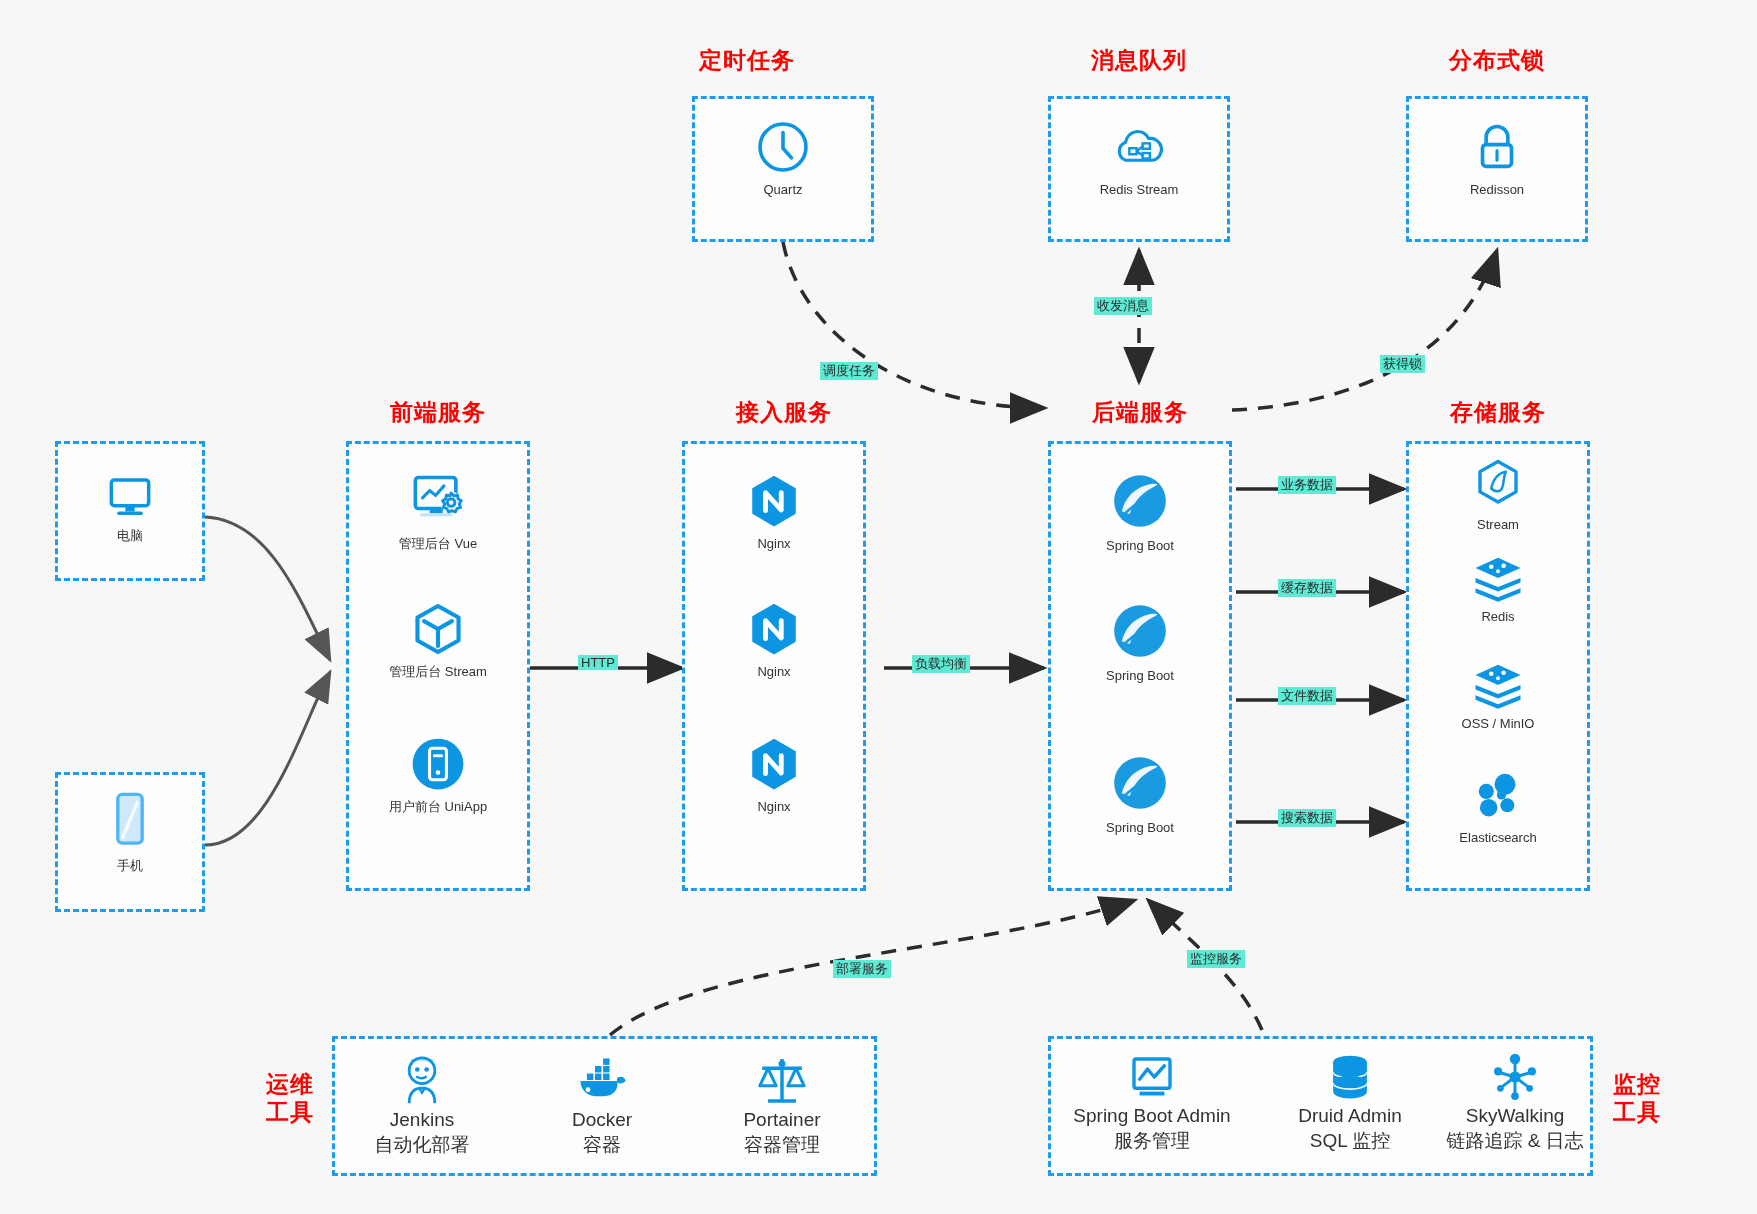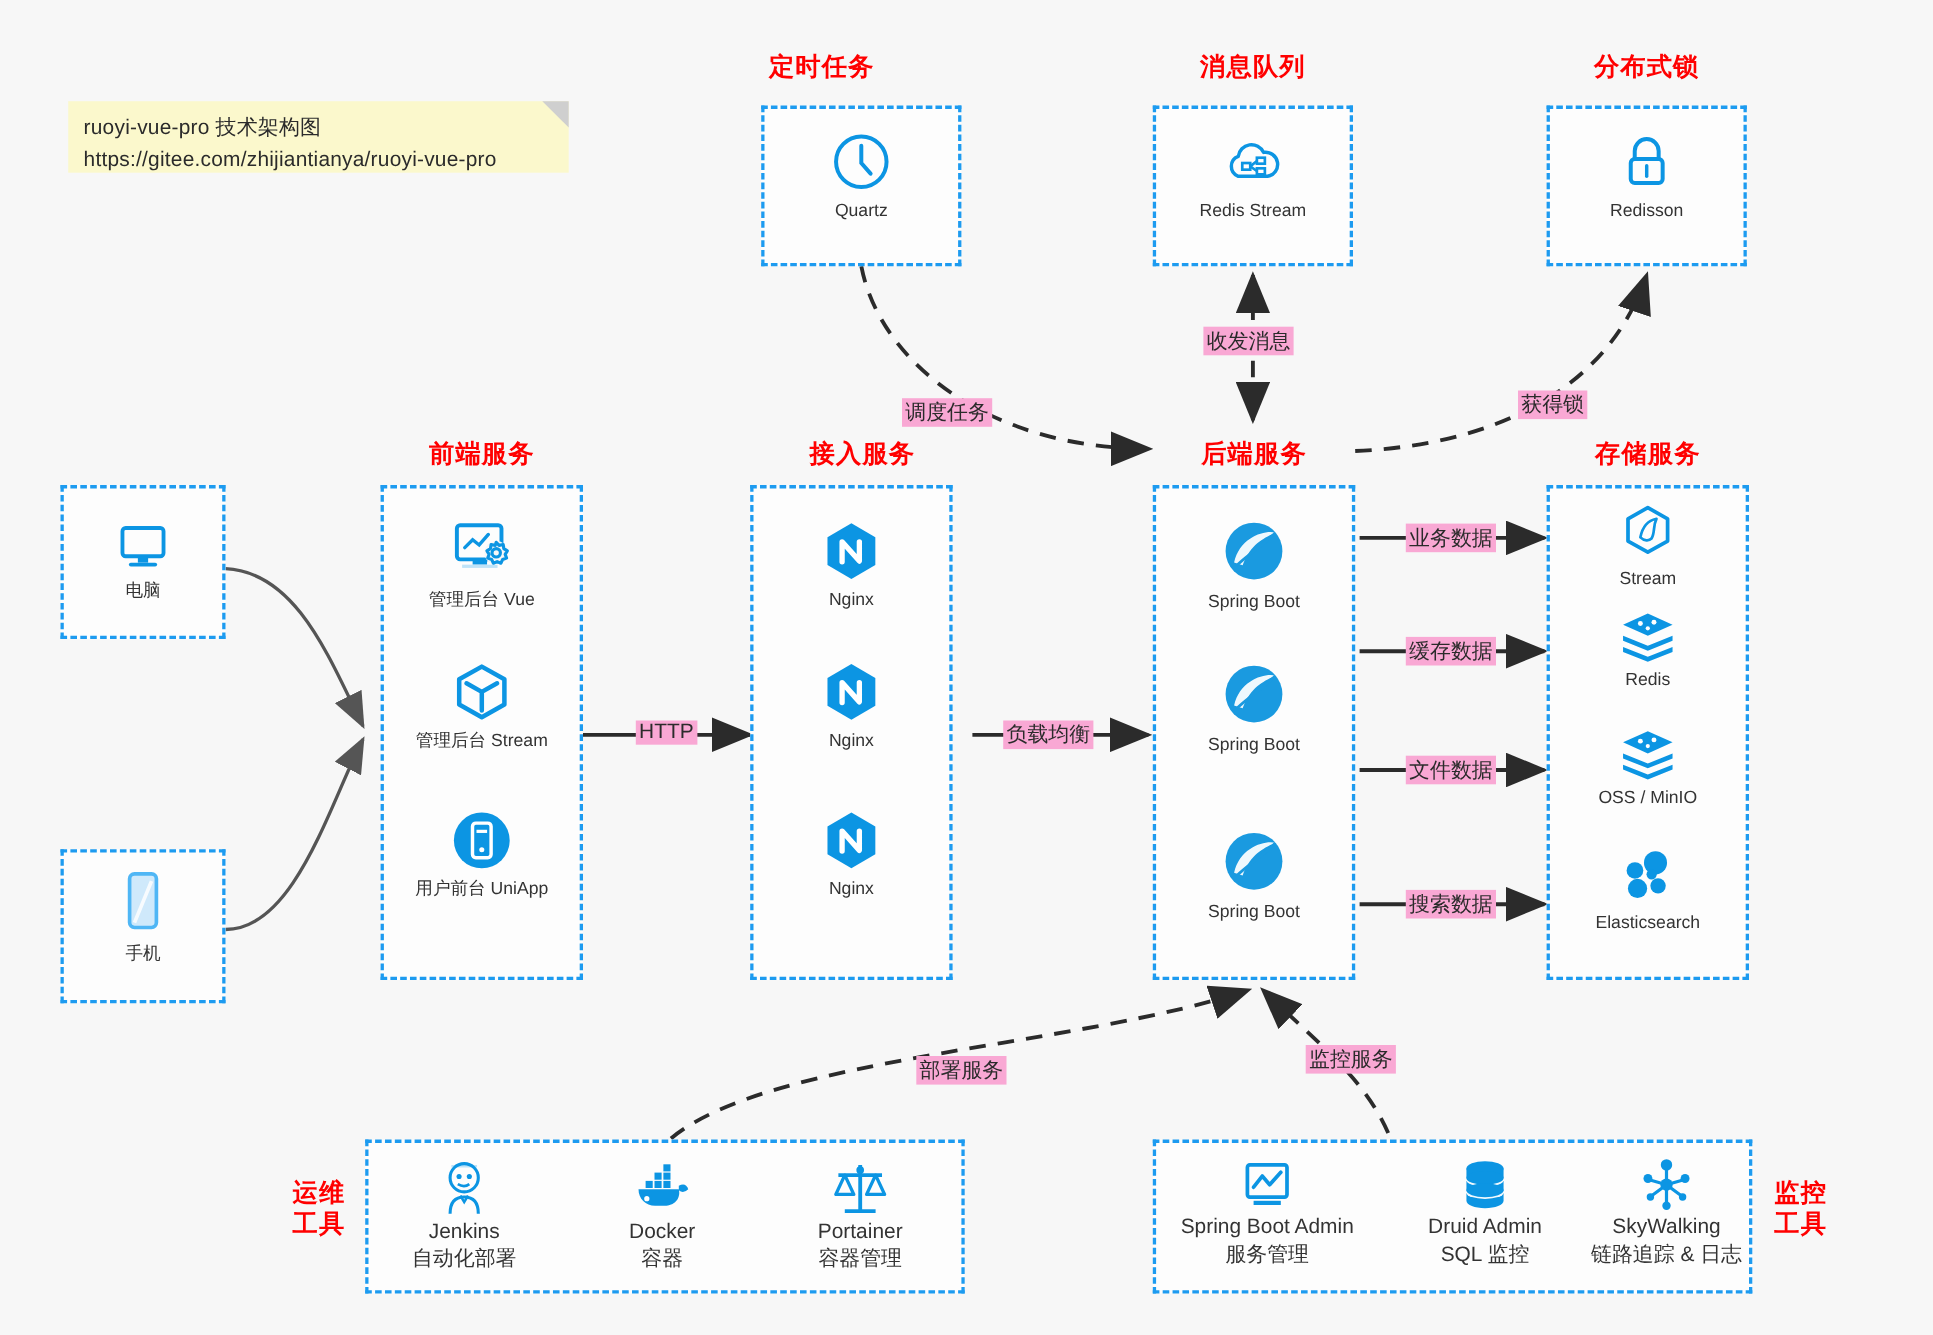--- a/index.html
+++ b/index.html
@@ -42,28 +42,28 @@
   }
 
   
   .node {
     position: absolute;
     display: flex; flex-direction: column;
     align-items: center; justify-content: flex-start;
     white-space: nowrap;
   }
   .node .glyph { display: flex; align-items: center; justify-content: center; }
-  .node .lbl { font-size: 16px; color: #333; margin-top: 6px; line-height: 1.25; text-align: center; }
+  .node .lbl { font-size: 13px; color: #333; margin-top: 6px; line-height: 1.25; text-align: center; }
   .node .lbl2 { font-size: 19px; color: #333; line-height: 1.3; text-align: center; }
 
   
   .elabel {
     position: absolute;
-    font-size: 19px; color: #2b2b2b;
-    background: #f9a8d4; padding: 0 3px;
+    font-size: 13px; color: #2b2b2b;
+    background: #5eead4; padding: 0 3px;
     white-space: nowrap;
   }
 
   svg.wires { position: absolute; left: 0; top: 0; width: 1757px; height: 1214px; pointer-events: none; }
 </style>
 </head>
 <body>
 
 <div id="stage">
 
@@ -97,25 +97,20 @@
     <path d="M1236,489 L1404,489" fill="none" stroke="#2b2b2b" stroke-width="3.5" marker-end="url(#ahDark)"></path>
     <path d="M1236,592 L1404,592" fill="none" stroke="#2b2b2b" stroke-width="3.5" marker-end="url(#ahDark)"></path>
     <path d="M1236,700 L1404,700" fill="none" stroke="#2b2b2b" stroke-width="3.5" marker-end="url(#ahDark)"></path>
     <path d="M1236,822 L1404,822" fill="none" stroke="#2b2b2b" stroke-width="3.5" marker-end="url(#ahDark)"></path>
 
     <path d="M610,1035 C 700,960 980,952 1135,900" fill="none" stroke="#2b2b2b" stroke-width="3.5" stroke-dasharray="15,11" marker-end="url(#ahDark)"></path>
 
     <path d="M1262,1030 C 1240,980 1200,950 1148,900" fill="none" stroke="#2b2b2b" stroke-width="3.5" stroke-dasharray="15,11" marker-end="url(#ahDark)"></path>
   </svg>
 
-  <div class="sticky">
-    <div class="fold"></div>
-    <div class="sticky-line">ruoyi-vue-pro 技术架构图</div>
-    <div class="sticky-line">https://gitee.com/zhijiantianya/ruoyi-vue-pro</div>
-  </div>
 
   <div class="cap" style="left:656px; top:45px; width:182px;">定时任务</div>
   <div class="cap" style="left:1048px; top:45px; width:182px;">消息队列</div>
   <div class="cap" style="left:1406px; top:45px; width:182px;">分布式锁</div>
 
   <div class="zone" style="left:692px; top:96px; width:182px; height:146px;"></div>
   <div class="zone" style="left:1048px; top:96px; width:182px; height:146px;"></div>
   <div class="zone" style="left:1406px; top:96px; width:182px; height:146px;"></div>
 
   <div class="node" style="left:692px; top:118px; width:182px;">

